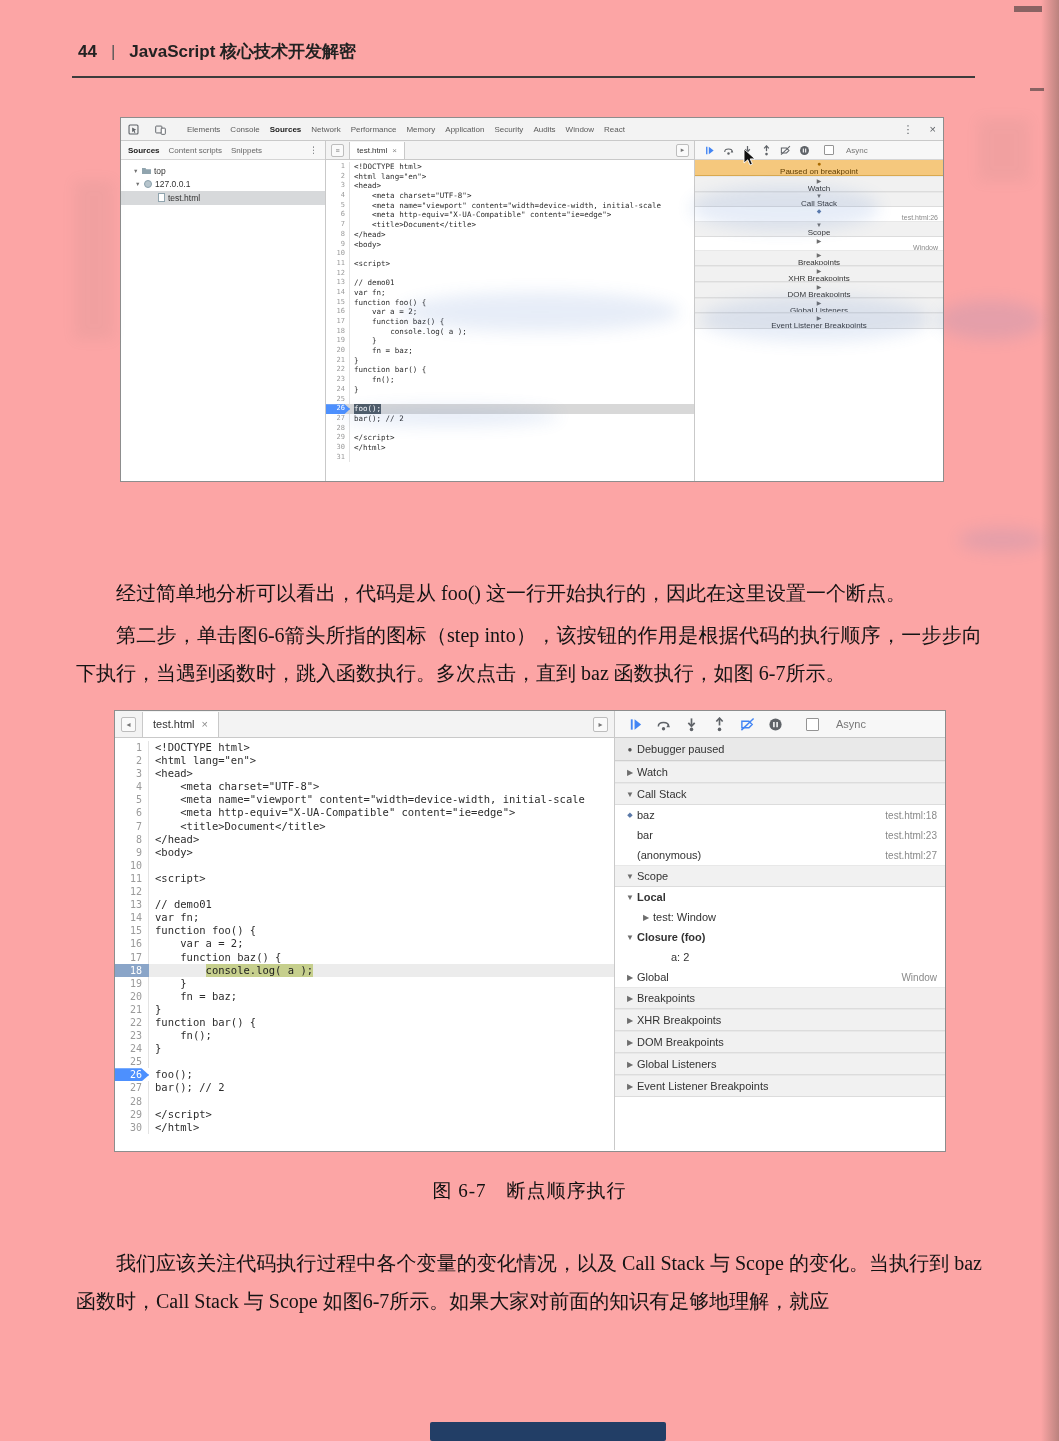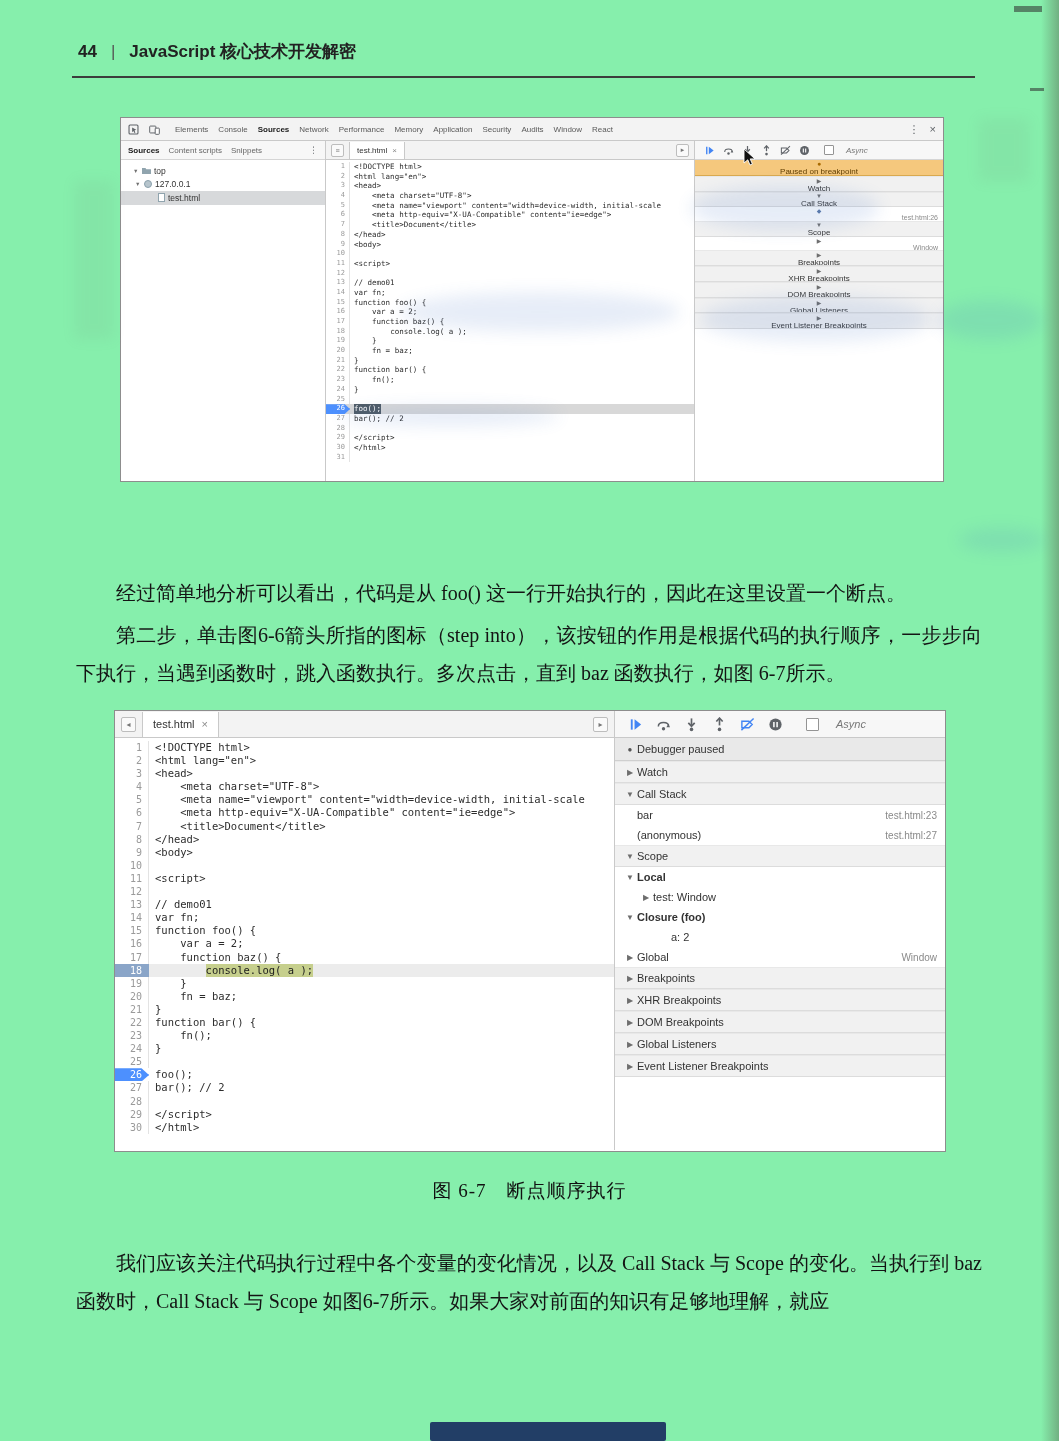--- a/index.html
+++ b/index.html
@@ -1,17 +1,17 @@
 <!DOCTYPE html>
 <html><head>
 <meta charset="utf-8">
 <style>
   html,body{margin:0;padding:0;}
   body{background:#dedbd4;}
-  .page{position:relative;width:1059px;height:1441px;background:#86efac;overflow:hidden;
+  .page{position:relative;width:1059px;height:1441px;background:#fca5a5;overflow:hidden;
         font-family:"Liberation Serif",serif;color:#1a1a1a;}
   
   .page-header{position:absolute;left:78px;top:40px;display:flex;align-items:baseline;gap:14px;
                font-family:"Liberation Sans",sans-serif;font-size:17px;font-weight:600;color:#222;}
   .hdr-sep{font-weight:400;color:#555;}
   .header-rule{position:absolute;left:72px;top:76px;width:903px;height:1.5px;background:#3c3c3c;}
   .caption{position:absolute;left:0;width:100%;text-align:center;font-size:19px;color:#111;letter-spacing:1px;}
   #caption1{top:504px;} #caption2{top:1178px;}
   .body-para{position:absolute;left:76px;width:906px;margin:0;font-size:20px;line-height:38px;
              text-align:justify;text-indent:2em;color:#141414;}
@@ -23,41 +23,41 @@
                background:linear-gradient(to right,rgba(0,0,0,0),rgba(80,74,62,.38));}
   .bottom-bar{position:absolute;left:430px;top:1422px;width:236px;height:19px;background:#223e66;border-radius:2px;}
   .speck{position:absolute;background:#2e2e2e;opacity:.55;filter:blur(.6px);}
   
   .dt{position:absolute;background:#fff;border:1px solid #8d8d8d;font-family:"Liberation Sans",sans-serif;color:#333;}
   #fig1{left:120px;top:117px;width:822px;height:363px;}
   #fig2{left:114px;top:710px;width:830px;height:440px;}
   .nav-btn{width:13px;height:13px;border:1px solid #bdbdbd;background:#fafafa;border-radius:2px;
            display:flex;align-items:center;justify-content:center;font-size:8px;color:#777;flex:none;}
   .cbx{display:inline-block;border:1px solid #949494;background:#fff;border-radius:1px;flex:none;}
-  .dbg-bar{display:flex;align-items:center;background:#f7f7f7;font-style:italic;}
+  .dbg-bar{display:flex;align-items:center;background:#f7f7f7;}
   .dbg-bar svg{flex:none;display:block;}
   .async{color:#777;margin-left:4px;}
   
   .code{flex:1;overflow:hidden;font-family:"DejaVu Sans Mono",monospace;color:#2c2c2c;}
   .crow{display:flex;align-items:stretch;white-space:pre;}
   .crow .ln{text-align:right;color:#9a9a9a;border-right:1px solid #e3e3e3;flex:none;}
   .crow .pre,.crow .tx{white-space:pre;}
   .crow.bp .ln{background:#4d90fe;color:#fff;border-right-color:#4d90fe;
                clip-path:polygon(0 0,78% 0,100% 50%,78% 100%,0 100%);}
   
   .prow{display:flex;align-items:center;background:#fff;color:#333;}
   .prow .parrow{flex:none;text-align:center;color:#6e6e6e;}
   .prow .plabel{white-space:nowrap;overflow:hidden;}
   .prow .pright{margin-left:auto;color:#8a8a8a;}
   .prow.hdr{background:#f1f1f1;border-bottom:1px solid #dcdcdc;border-top:1px solid #e8e8e8;}
   .prow.stack .parrow{color:#5b79a8;}
   .prow.stack:not(.active) .parrow{visibility:hidden;}
   .prow.scope-group .plabel{font-weight:bold;}
   
-  .dt1-topbar{height:22px;display:flex;align-items:center;gap:10px;background:#f3f3f3;
+  .dt1-topbar{height:22px;display:flex;align-items:center;gap:16px;background:#f3f3f3;
               border-bottom:1px solid #c9c9c9;padding:0 7px;}
   .dt1-tabs{display:flex;gap:10px;flex:1;margin-left:5px;overflow:hidden;}
   .dt1-tab{font-size:8px;color:#5a5a5a;white-space:nowrap;}
   .dt1-tab.active{color:#1a1a1a;font-weight:bold;}
   .tb-dots,.tb-close{color:#5f6368;font-size:11px;flex:none;}
   .dt1-body{display:flex;height:340px;}
   .dt1-side{width:204px;border-right:1px solid #c9c9c9;flex:none;}
   .dt1-sidetabs{height:18px;display:flex;align-items:center;gap:9px;padding:0 7px;
                 border-bottom:1px solid #d5d5d5;background:#f7f7f7;font-size:8px;color:#666;}
   .dt1-sidetabs .active{color:#1a1a1a;font-weight:bold;}
@@ -636,20 +636,25 @@
               <span class="plabel">Watch</span>
               <span class="pright"></span>
             </div>
 
             <div class="prow hdr">
               <span class="parrow">▼</span>
               <span class="plabel">Call Stack</span>
               <span class="pright"></span>
             </div>
 
+            <div class="prow stack active">
+              <span class="parrow">◆</span>
+              <span class="plabel">baz</span>
+              <span class="pright">test.html:18</span>
+            </div>
 
             <div class="prow stack">
               <span class="parrow">◆</span>
               <span class="plabel">bar</span>
               <span class="pright">test.html:23</span>
             </div>
 
             <div class="prow stack">
               <span class="parrow">◆</span>
               <span class="plabel">(anonymous)</span>

